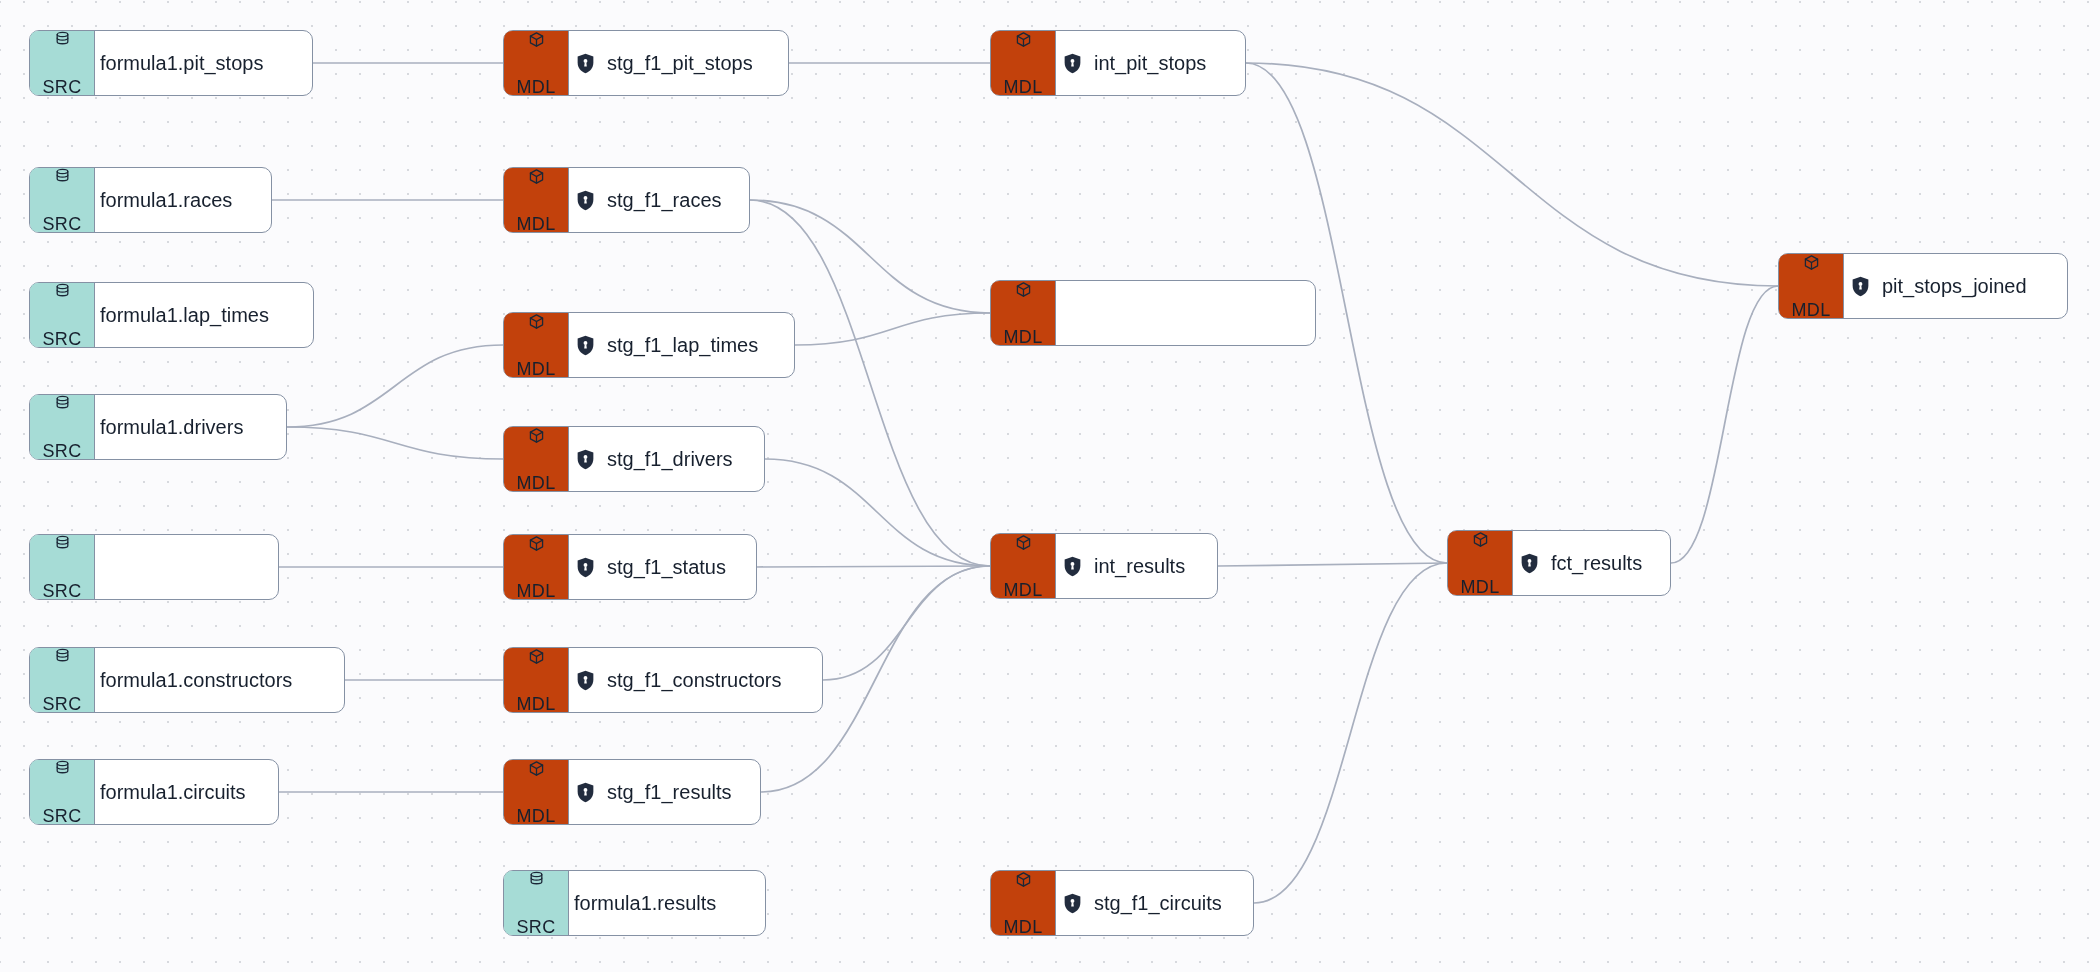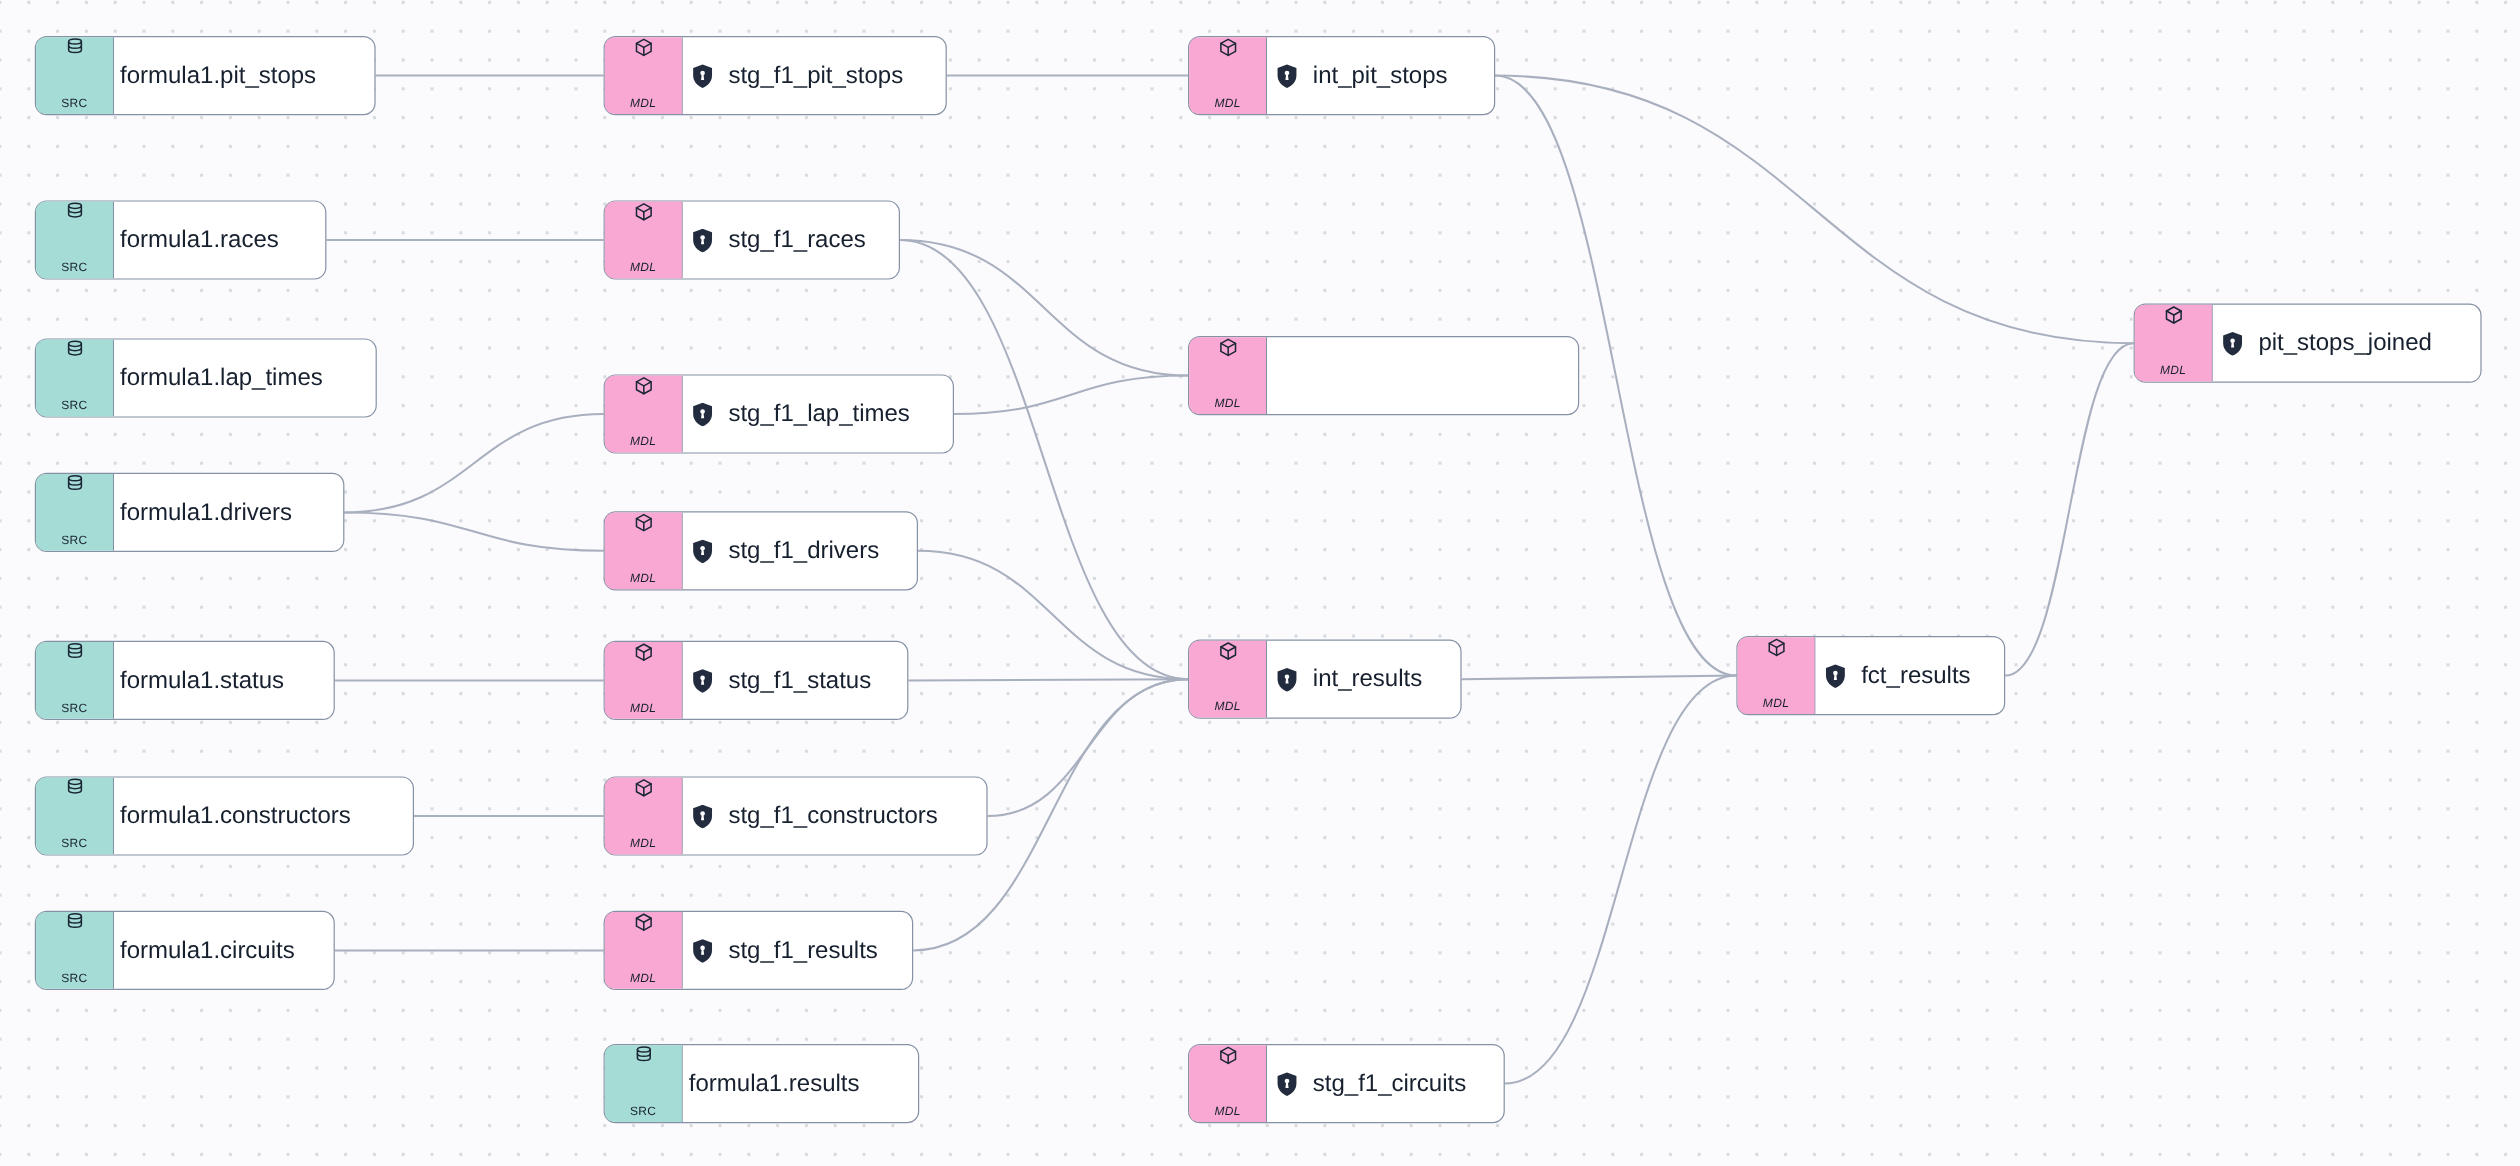--- a/index.html
+++ b/index.html
@@ -16,22 +16,22 @@
     position:absolute;height:66px;display:flex;box-sizing:border-box;
     background:#ffffff;border:1.5px solid #8591a4;border-radius:10px;
     cursor:pointer;
   }
   .badge{
     flex:0 0 64px;width:64px;display:flex;flex-direction:column;
     align-items:center;justify-content:center;gap:1px;
     border-right:1.5px solid #8591a4;border-radius:8px 0 0 8px;
   }
   .badge.src{background:#a6dcd6;}
-  .badge.mdl{background:#f9a8d4;font-style:italic;}
-  .badge .kind{font-size:10px;line-height:16px;color:#17202e;letter-spacing:.3px;margin-top:30px;}
+  .badge.mdl{background:#c2410c;}
+  .badge .kind{font-size:18px;line-height:16px;color:#17202e;letter-spacing:.3px;margin-top:30px;}
   .nbody{
     flex:1;display:flex;align-items:center;gap:10px;
     padding:0 16px 0 5px;font-size:20px;color:#17202e;white-space:nowrap;
   }
   .nbody .shield{flex:0 0 auto;}
   .icon-line{stroke:#1b2737;stroke-width:1.8;fill:none;stroke-linecap:round;stroke-linejoin:round;}
 </style>
 </head>
 <body>
 
@@ -113,23 +113,20 @@
       </div>
       <div class="node" style="left: 29px; top: 534px; width: 250px;">
         <div class="badge src">
           <svg width="27" height="27" viewBox="0 0 24 24">
             <ellipse class="icon-line" cx="12" cy="5" rx="7.5" ry="3"></ellipse>
             <path class="icon-line" d="M19.5 5v5c0 1.66-3.36 3-7.5 3s-7.5-1.34-7.5-3V5"></path>
             <path class="icon-line" d="M19.5 10v5c0 1.66-3.36 3-7.5 3s-7.5-1.34-7.5-3v-5"></path>
           </svg>
           <span class="kind">SRC</span>
         </div>
-        <div class="nbody">
-          <span>formula1.status</span>
-        </div>
       </div>
       <div class="node" style="left: 29px; top: 647px; width: 316px;">
         <div class="badge src">
           <svg width="27" height="27" viewBox="0 0 24 24">
             <ellipse class="icon-line" cx="12" cy="5" rx="7.5" ry="3"></ellipse>
             <path class="icon-line" d="M19.5 5v5c0 1.66-3.36 3-7.5 3s-7.5-1.34-7.5-3V5"></path>
             <path class="icon-line" d="M19.5 10v5c0 1.66-3.36 3-7.5 3s-7.5-1.34-7.5-3v-5"></path>
           </svg>
           <span class="kind">SRC</span>
         </div>

